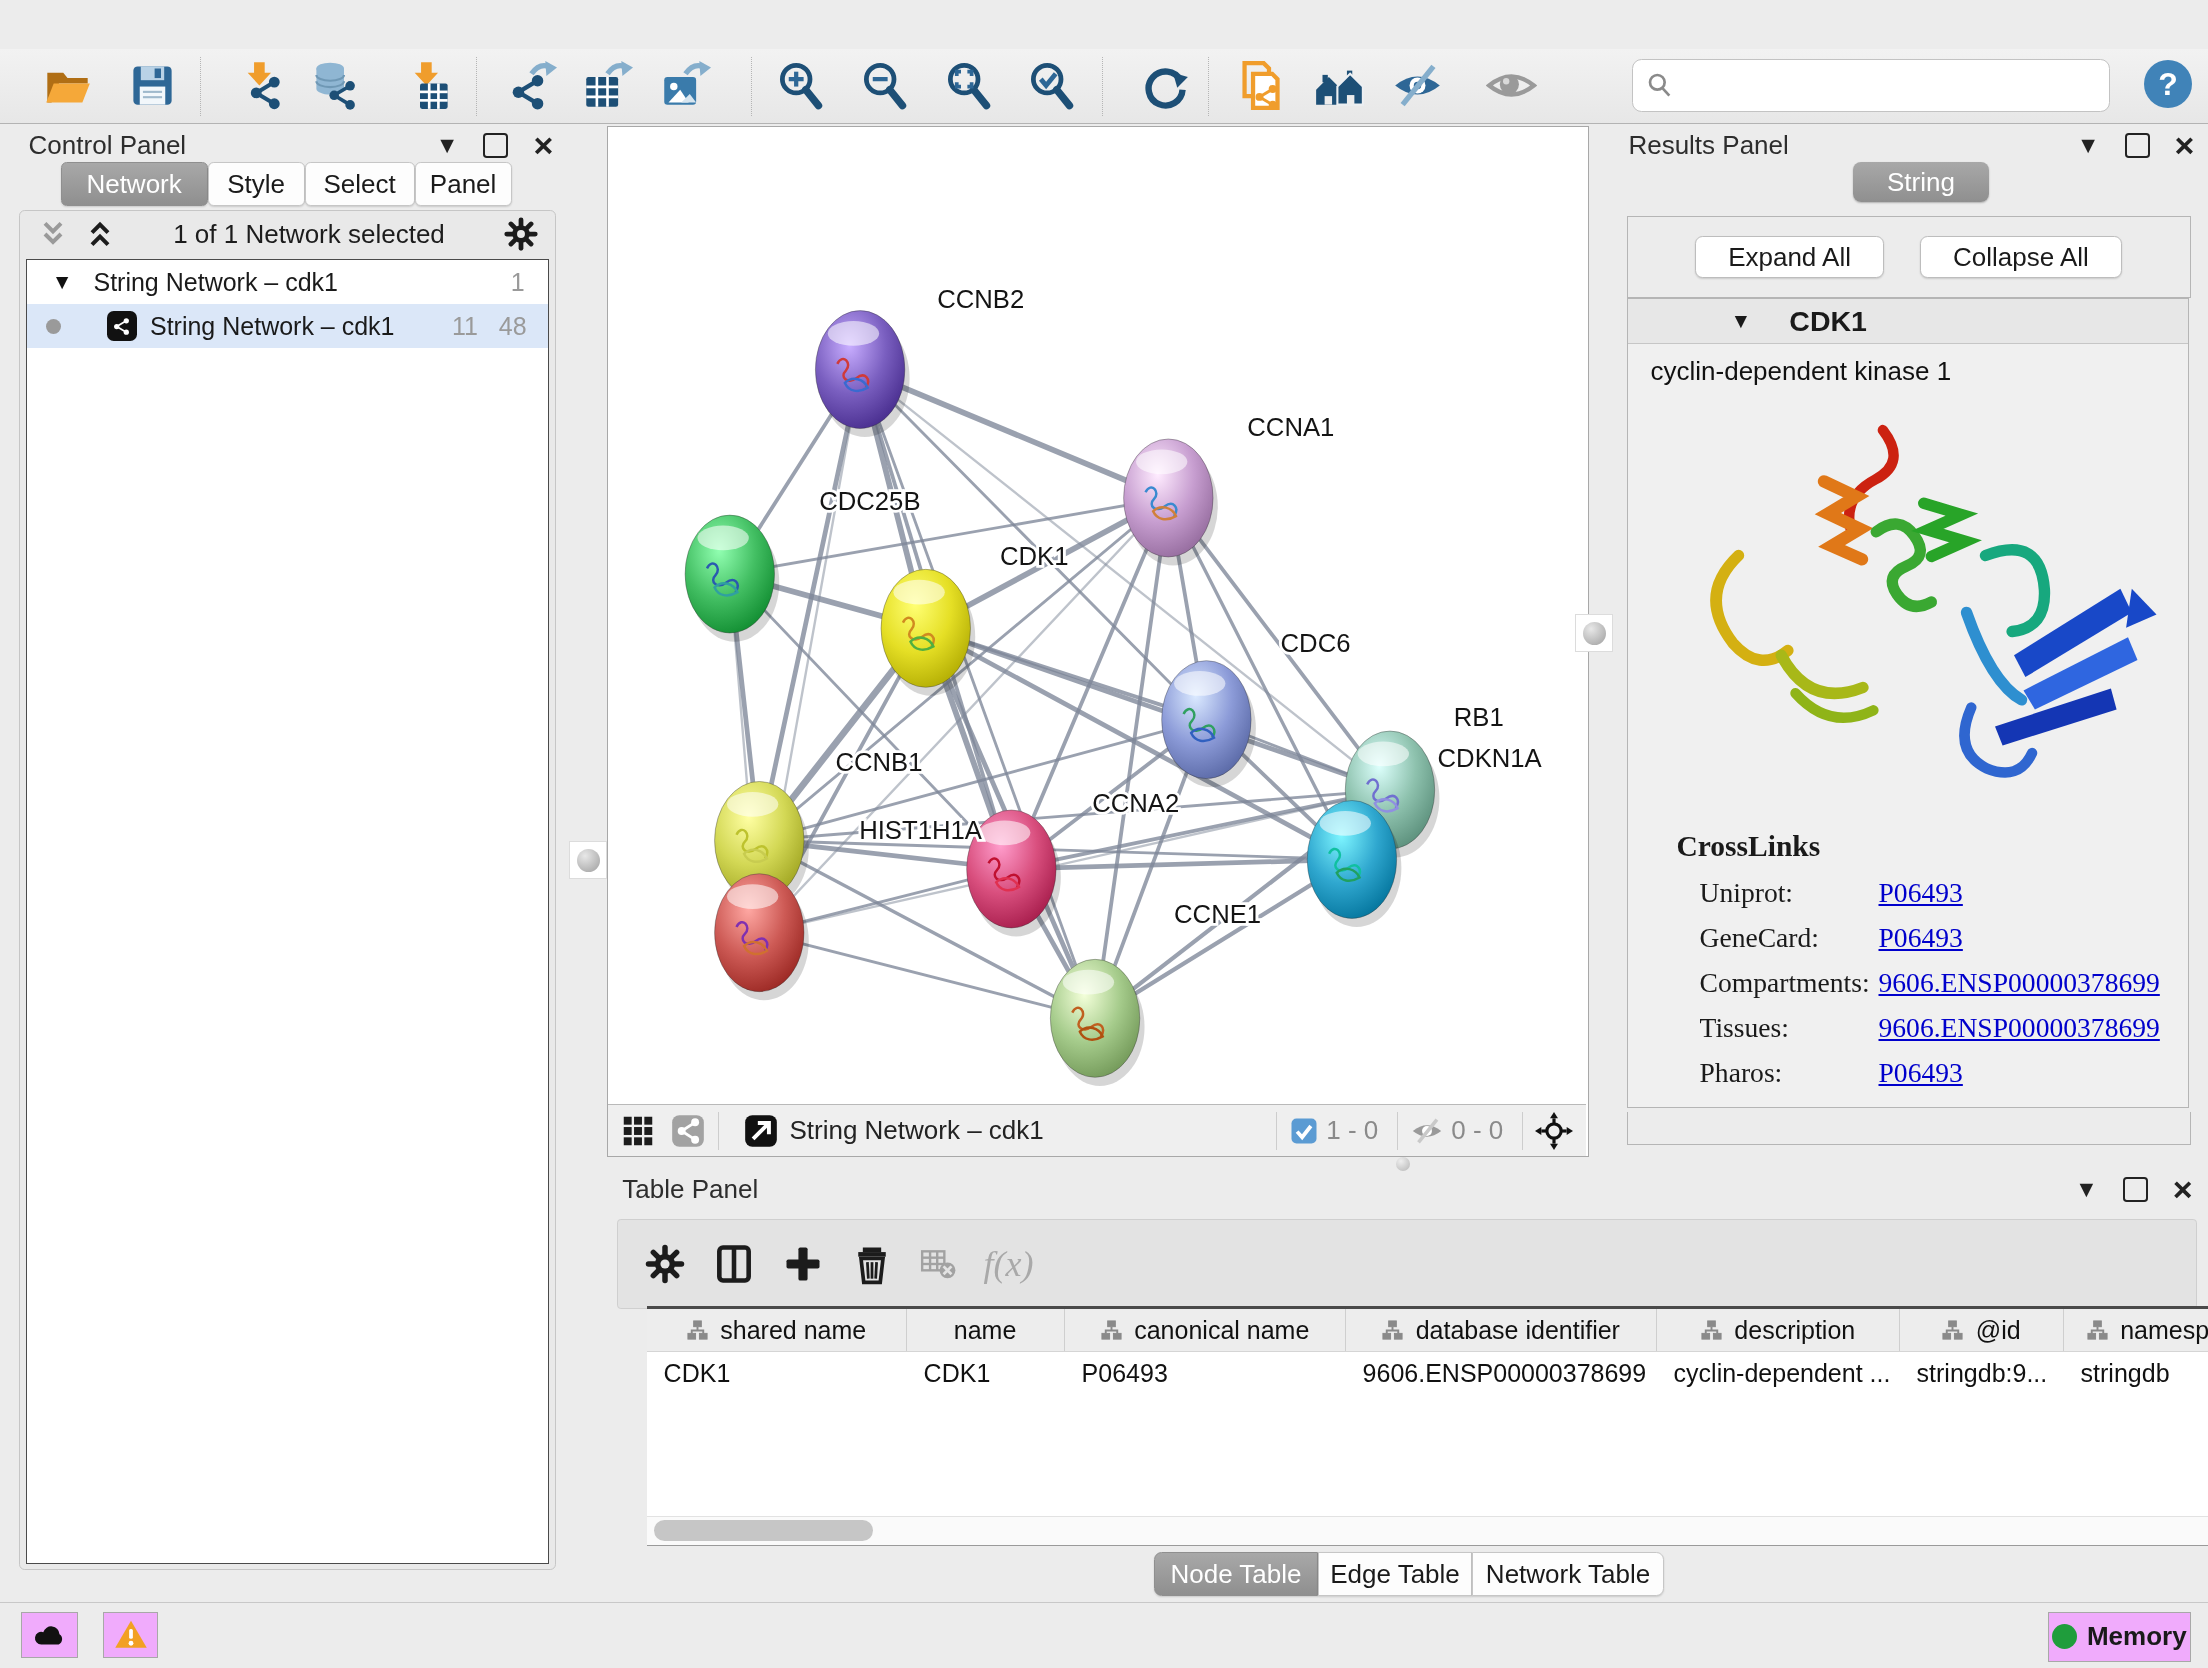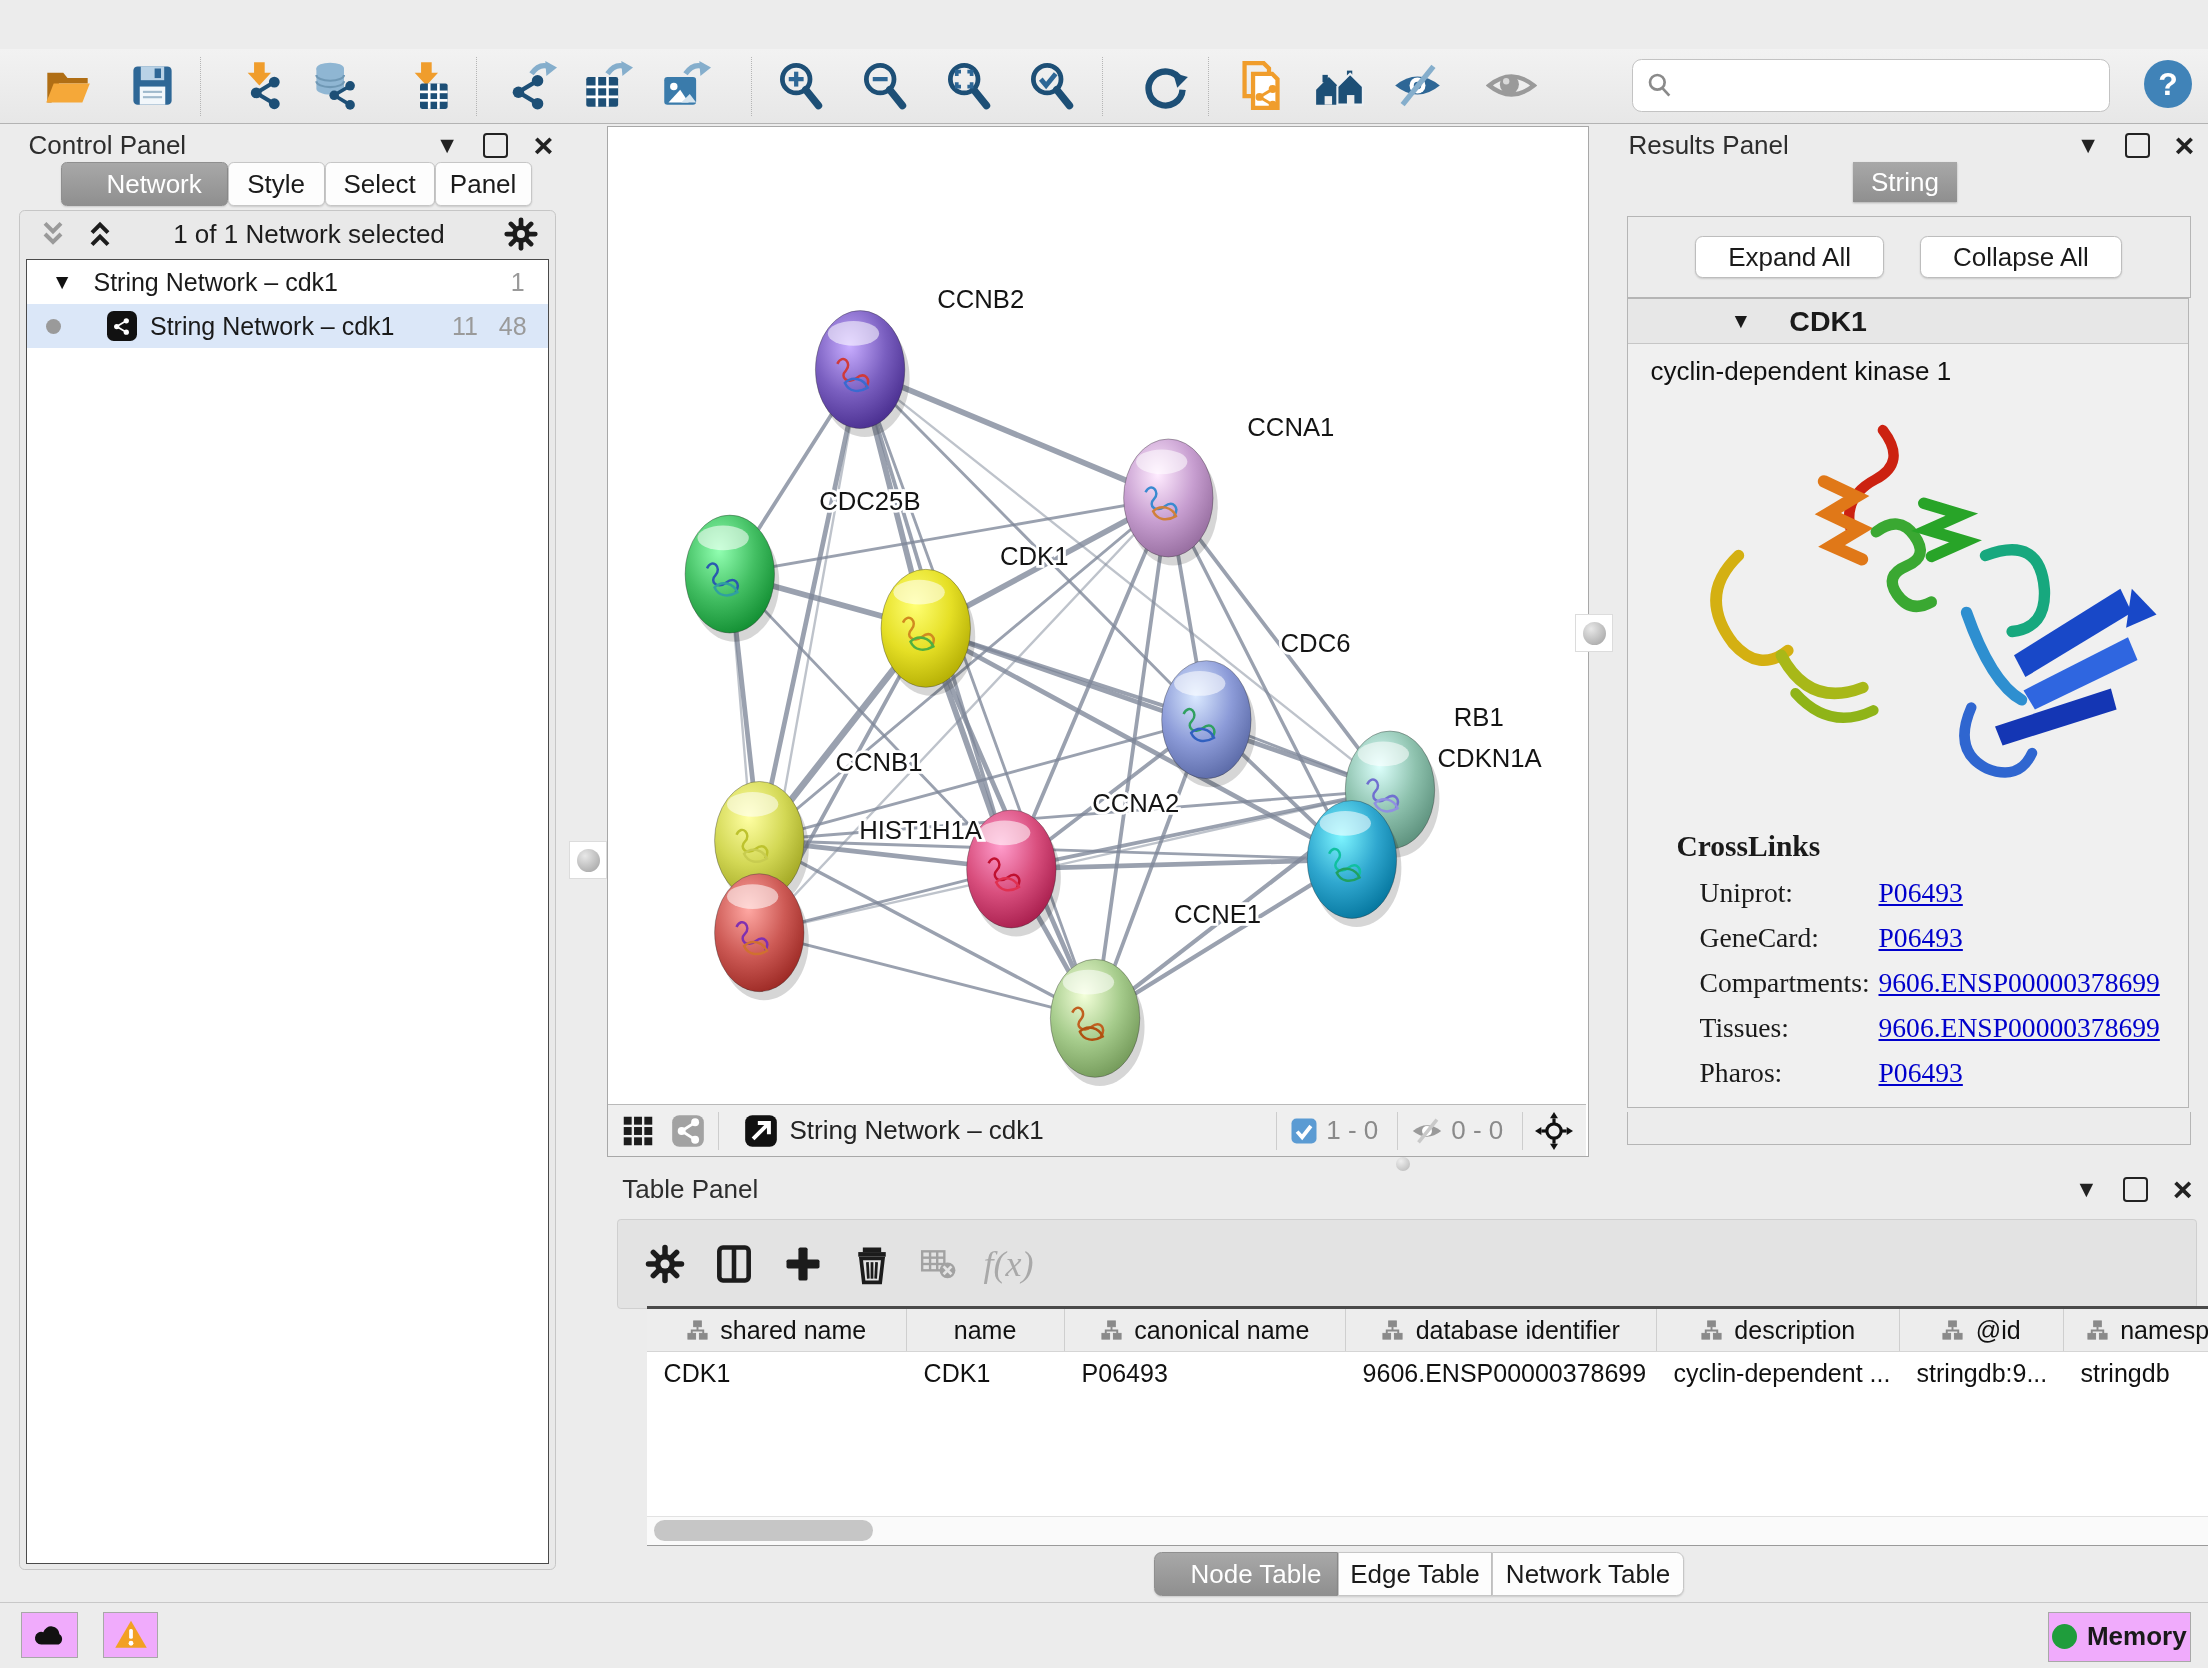--- a/index.html
+++ b/index.html
@@ -31,21 +31,21 @@
   .floatbox{width:21px;height:21px;border:2.9px solid #222;border-radius:3.8px;}
   .closex{font-size:34px;font-weight:900;line-height:21px;}
   .phead{position:absolute;left:0;top:0;right:0;height:38px;display:flex;align-items:center;}
   .phead .sp{flex:1;}
   .phead .pico{margin-left:25px;}
   
   #control-panel{position:absolute;left:7.6px;top:126px;width:559px;height:1449px;}
   .ctab,.btab{height:42px;border:1px solid #c6c6c6;background:#fdfdfd;font-size:26px;
     display:flex;align-items:center;justify-content:center;cursor:pointer;border-radius:5.7px;
     box-shadow:0 1px 1.9px rgba(0,0,0,.15);}
-  .ctab.active,.btab.active{background:linear-gradient(#a8a8a8,#8f8f8f);color:#fff;border-color:#8f8f8f;padding-left:20px;}
+  .ctab.active,.btab.active{background:linear-gradient(#a8a8a8,#8f8f8f);color:#fff;border-color:#8f8f8f;}
   #cp-tabs{position:absolute;left:53px;top:36px;display:flex;}
   #cp-inner{position:absolute;left:11.4px;top:84px;width:535px;height:1358px;background:#e9e9e9;
     border:1px solid #c6c6c6;border-radius:5.7px;}
   #cp-toolbar{position:absolute;left:0;top:0;right:0;height:46px;display:flex;align-items:center;}
   #cp-status{flex:1;text-align:center;font-size:26px;color:#1c1c1c;}
   #cp-tree{position:absolute;left:5.7px;top:48px;width:521px;height:1303px;background:#fff;
     border:1.9px solid #4a4a4a;}
   .trow{height:44px;display:flex;align-items:center;font-size:25px;cursor:pointer;}
   .trow .cnt{color:#9a9a9a;margin-left:21px;}
   .trow.selected{background:#dbe7f8;}
@@ -56,21 +56,21 @@
     background:#fff;border:1px solid #a8a8a8;}
   #net-canvas{position:absolute;left:0;top:0;width:978px;height:976px;background:#fff;}
   #net-footer{position:absolute;left:0;bottom:0;width:978px;height:51px;background:#efefef;
     border-top:1.9px solid #b9b9b9;display:flex;align-items:center;}
   .nfbtn{width:38px;height:38px;margin-left:11.4px;cursor:pointer;}
   .nfsep{width:0;height:38px;border-left:1.9px solid #cdcdcd;margin:0 11.4px;}
   #net-footer .ftitle{font-size:26px;color:#232323;margin-left:9.5px;flex:1;}
   .fcount{font-size:26px;color:#8a8a8a;margin:0 7.6px;}
   
   #results-panel{position:absolute;left:1617px;top:126px;width:585px;height:1029px;}
-  #rp-tab{position:absolute;left:236px;top:36px;width:104px;height:40px;border-radius:0;
+  #rp-tab{position:absolute;left:236px;top:36px;width:136px;height:40px;border-radius:8px;
     background:linear-gradient(#a8a8a8,#8f8f8f);color:#fff;font-size:26px;display:flex;
     align-items:center;justify-content:center;cursor:pointer;box-shadow:0 1px 1.9px rgba(0,0,0,.25);}
   #rp-box1{position:absolute;left:9.5px;top:90px;width:562px;height:80px;background:#ececec;
     border:1.9px solid #b5b5b5;display:flex;align-items:center;justify-content:center;gap:36px;}
   .rbtn{height:40px;padding:0 32px;background:#fff;border:1px solid #bdbdbd;border-radius:7.6px;
     font-size:26px;display:flex;align-items:center;cursor:pointer;box-shadow:0 1px 1.9px rgba(0,0,0,.15);}
   #rp-card{position:absolute;left:9.5px;top:172px;width:562px;height:810px;background:#f0f0f0;
     border:1.9px solid #b5b5b5;box-sizing:border-box;}
   #rp-card-head{height:44px;background:#e7e7e7;border-bottom:1px solid #c6c6c6;display:flex;
     align-items:center;font-size:28.5px;font-weight:bold;}

